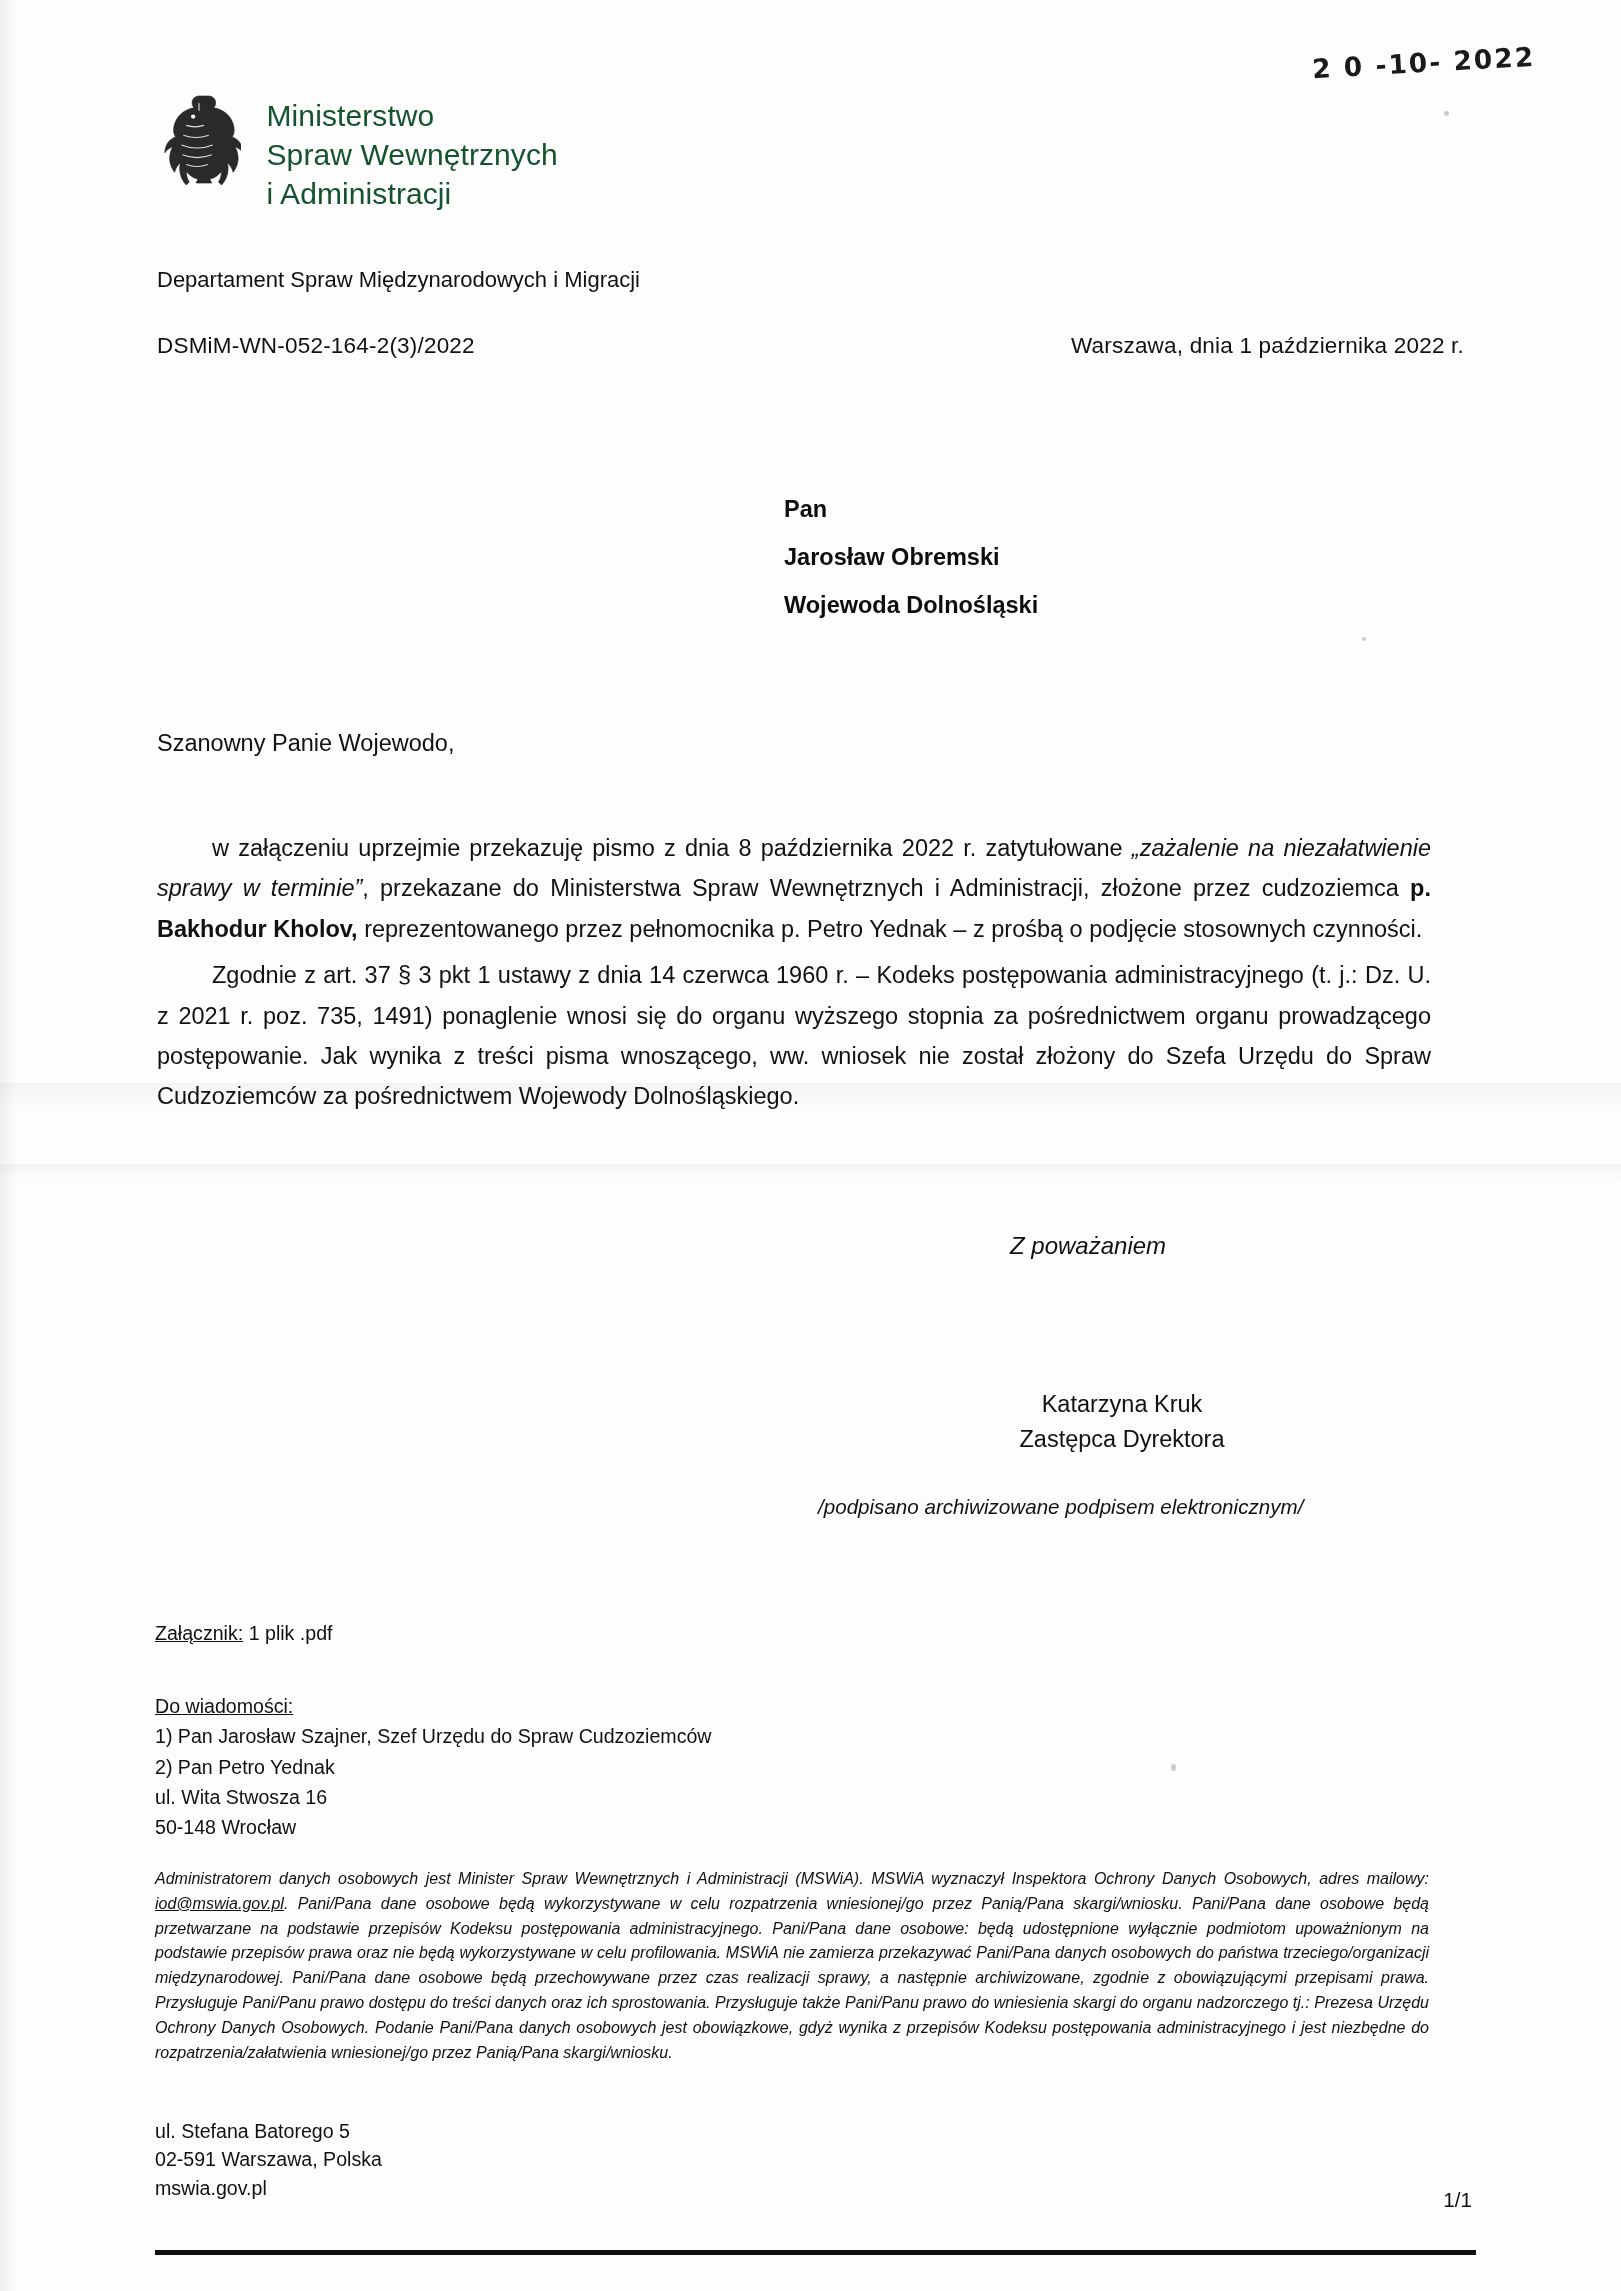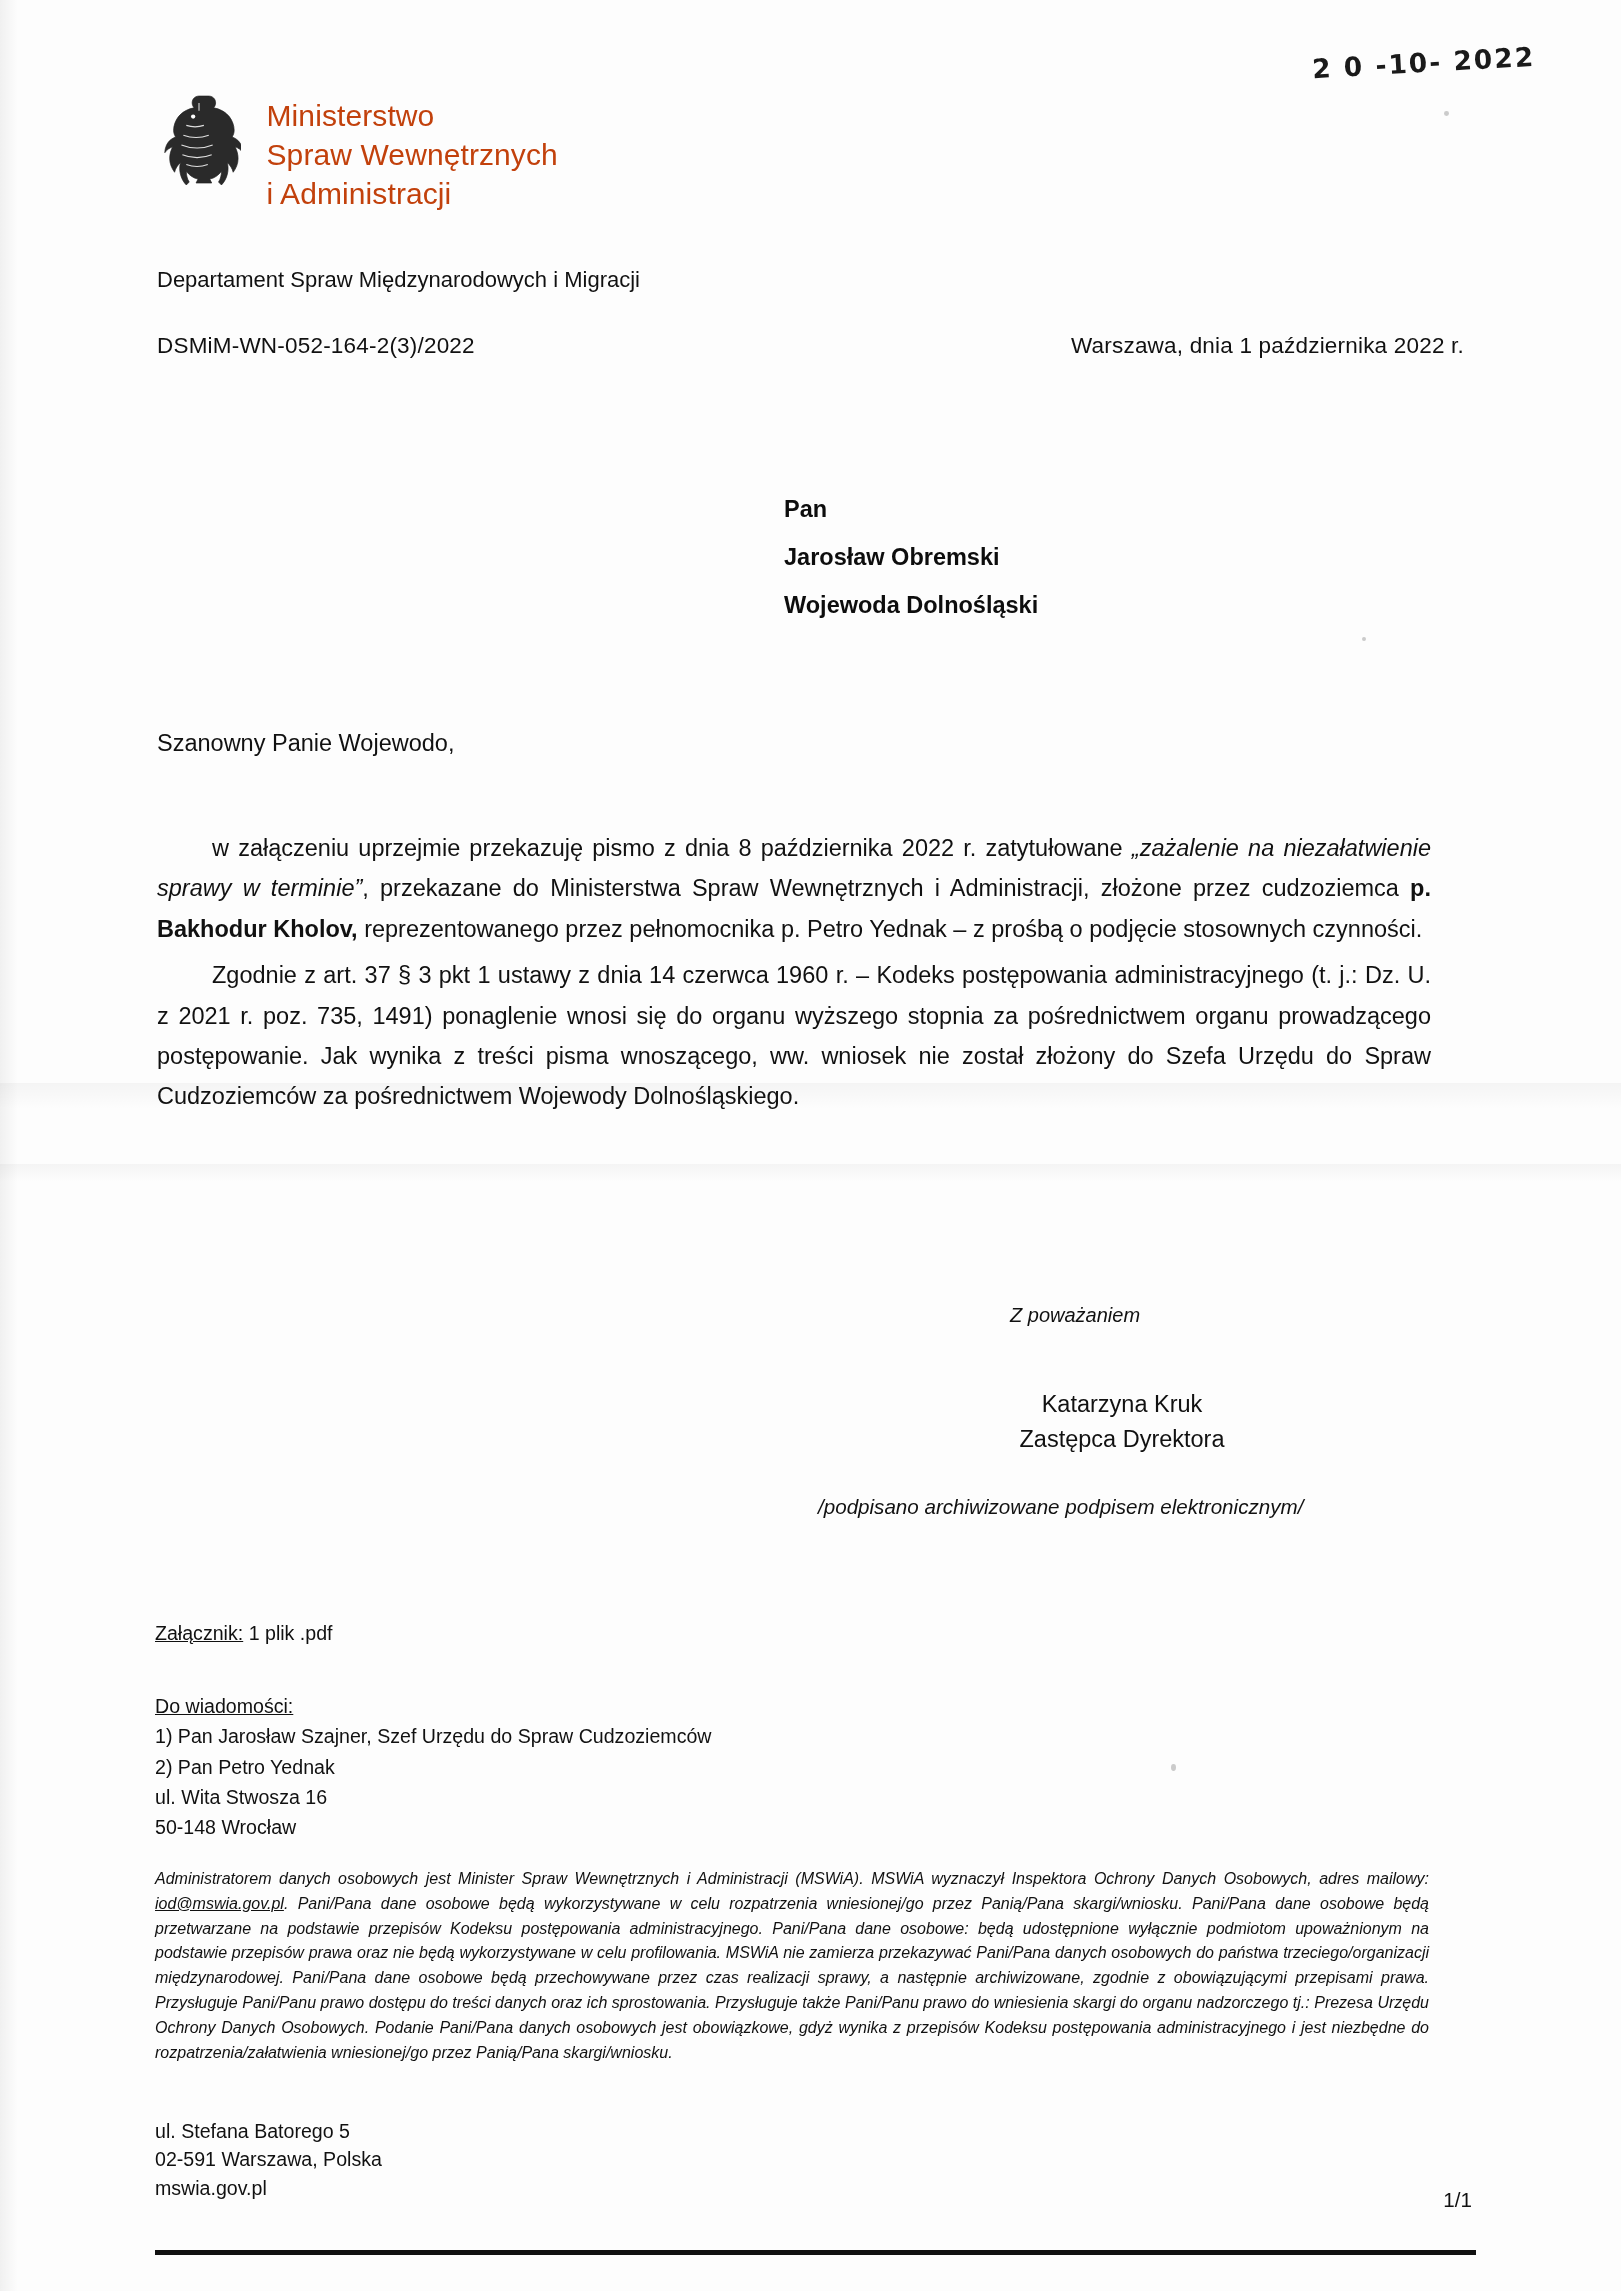--- a/index.html
+++ b/index.html
@@ -59,21 +59,21 @@
   .eagle {
     width: 84px;
     height: 102px;
     position: relative;
     flex: 0 0 auto;
   }
   .eagle svg { display: block; }
   .ministry {
     font-size: 30px;
     line-height: 1.30;
-    color: #c2410c;
+    color: #14532d;
     letter-spacing: 0.1px;
     padding-top: 5.9px;
   }
   .ministry div { white-space: nowrap; }
 
   .dept {
     position: absolute;
     top: 267px;
     left: 157px;
     font-size: 22px;
@@ -122,23 +122,23 @@
   }
   .body p {
     margin: 0 0 5.9px 0;
     text-indent: 55px;
   }
   .body em { font-style: italic; }
   .body strong { font-weight: bold; }
 
   .closing {
     position: absolute;
-    top: 1304px;
+    top: 1232px;
     left: 1010px;
-    font-size: 20px;
+    font-size: 24px;
     font-style: italic;
     color: #111;
   }
   .signature {
     position: absolute;
     top: 1387px;
     left: 980px;
     text-align: center;
     width: 284px;
     font-size: 23.5px;

